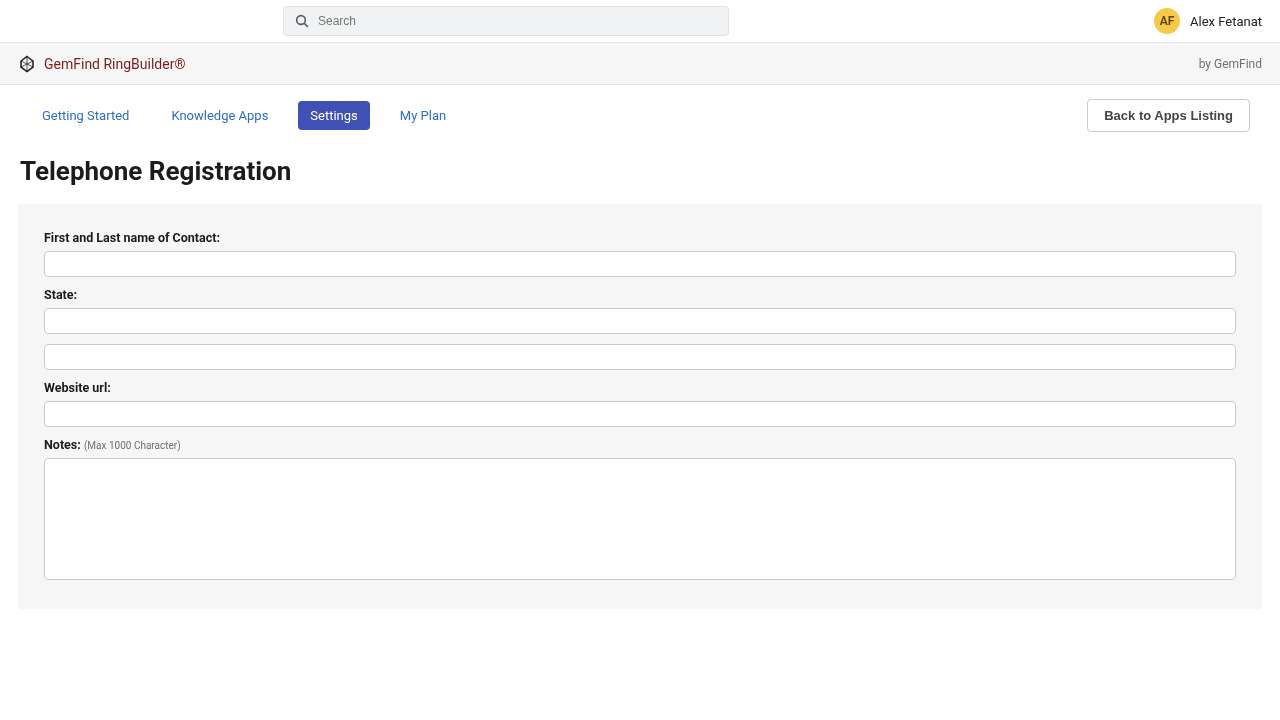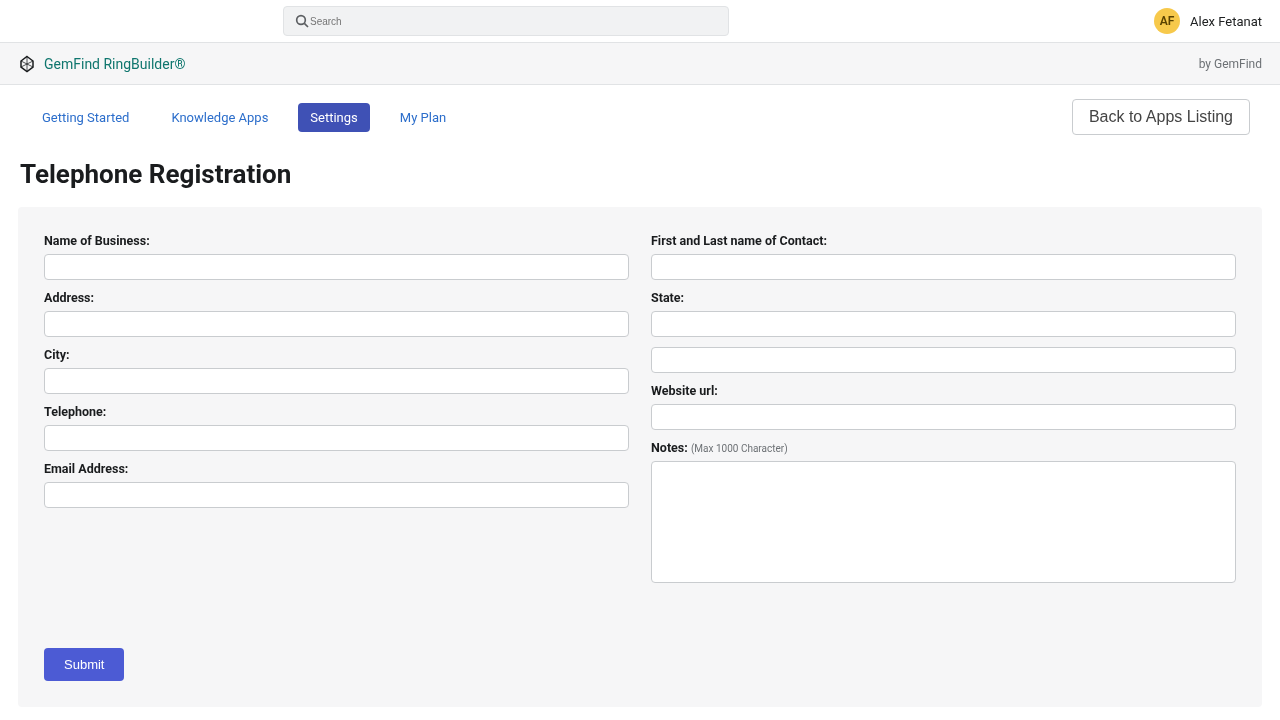--- a/index.html
+++ b/index.html
@@ -1,36 +1,36 @@
 <!DOCTYPE html>
 <html><head>
 <meta charset="utf-8">
 <style>
 * { box-sizing: border-box; margin: 0; padding: 0; }
 body { font-family: -apple-system, BlinkMacSystemFont, "Segoe UI", Roboto, Helvetica, Arial, sans-serif; font-size: 14px; color: #212529; background: #fff; width: 1280px; height: 720px; overflow: hidden; }
 
 .top-bar { display: flex; align-items: center; height: 43px; border-bottom: 1px solid #e1e3e5; padding: 0 18px; }
 .search-wrap { margin-left: 265px; width: 446px; height: 30px; background: #f1f2f3; border: 1px solid #e1e3e5; border-radius: 4px; display: flex; align-items: center; padding: 0 10px; color: #6d7175; }
 .search-wrap svg { width: 16px; height: 16px; flex-shrink: 0; }
-.search-wrap input { border: none; background: transparent; outline: none; margin-left: 0; font-size: 10px; color: #6d7175; width: 100%; }
+.search-wrap input { border: none; background: transparent; outline: none; margin-left: 8px; font-size: 12px; color: #6d7175; width: 100%; }
 .top-spacer { flex: 1; }
 .avatar { width: 26px; height: 26px; border-radius: 50%; background: #f7c94b; color: #5a4200; font-size: 12px; font-weight: 600; display: flex; align-items: center; justify-content: center; margin-right: 10px; }
 .user-name { font-size: 13px; color: #202223; }
 
 .app-bar { height: 42px; background: #f6f6f7; border-bottom: 1px solid #e1e3e5; display: flex; align-items: center; padding: 0 18px; }
 .app-logo { width: 18px; height: 18px; margin-right: 8px; }
-.app-title { font-size: 14px; color: #0f766e; }
+.app-title { font-size: 14px; color: #7f1d1d; }
 .app-spacer { flex: 1; }
 .by-text { font-size: 12px; color: #6d7175; }
 
 .nav-row { display: flex; align-items: center; padding: 14px 30px 10px 30px; gap: 8px; }
 .tab { font-size: 13px; color: #2c6ecb; padding: 7px 12px; border-radius: 4px; margin-right: 10px; cursor: pointer; }
 .tab.active { background: #3f51b5; color: #fff; }
 .nav-spacer { flex: 1; }
-.back-btn { font-size: 16px; color: #444; background: #fff; border: 1px solid #c9cccf; border-radius: 4px; padding: 8px 16px; cursor: pointer; }
+.back-btn { font-size: 13px; color: #444; background: #fff; border: 1px solid #c9cccf; border-radius: 4px; padding: 8px 16px; cursor: pointer; font-weight: bold; }
 
 .page-title { font-size: 26px; font-weight: 700; color: #1a1c1e; margin: 14px 0 18px 20px; }
 
 .panel { background: #f6f6f7; margin: 0 18px; padding: 26px; border-radius: 4px; }
 .cols { display: flex; gap: 22px; }
 .col { flex: 1; }
 .field-label { font-size: 12.5px; font-weight: 700; color: #1a1c1e; margin-bottom: 6px; display: block; }
 .field-note { font-size: 10px; font-weight: 400; color: #6d7175; }
 .field-input { width: 100%; height: 26px; border: 1px solid #c9cccf; border-radius: 4px; background: #fff; padding: 0 8px; font-size: 13px; margin-bottom: 10px; }
 .field-textarea { width: 100%; height: 122px; border: 1px solid #c9cccf; border-radius: 4px; background: #fff; padding: 8px; font-size: 13px; resize: none; }
@@ -70,35 +70,20 @@
   <div class="tab">My Plan</div>
   <div class="nav-spacer"></div>
   <button class="back-btn">Back to Apps Listing</button>
 </div>
 
 <h1 class="page-title">Telephone Registration</h1>
 
 <div class="panel">
   <div class="cols">
     <div class="col">
-      <label class="field-label">Name of Business:</label>
-      <input class="field-input" type="text" style="">
-      <label class="field-label">Address:</label>
-      <input class="field-input" type="text" style="">
-      <label class="field-label">City:</label>
-      <input class="field-input" type="text" style="">
-      <label class="field-label">Telephone:</label>
-      <input class="field-input" type="text" style="">
-      <label class="field-label">Email Address:</label>
-      <input class="field-input" type="text" style="">
-      <div class="submit-row">
-        <button class="submit-btn">Submit</button>
-      </div>
-    </div>
-    <div class="col">
       <label class="field-label">First and Last name of Contact:</label>
       <input class="field-input" type="text" style="">
       <label class="field-label">State:</label>
       <input class="field-input" type="text" style="">
       <input class="field-input" type="text" style="">
       <label class="field-label">Website url:</label>
       <input class="field-input" type="text" style="">
       <label class="field-label"><span>Notes:</span> <span class="field-note">(Max 1000 Character)</span></label>
       <textarea class="field-textarea" style=""></textarea>
     </div>

